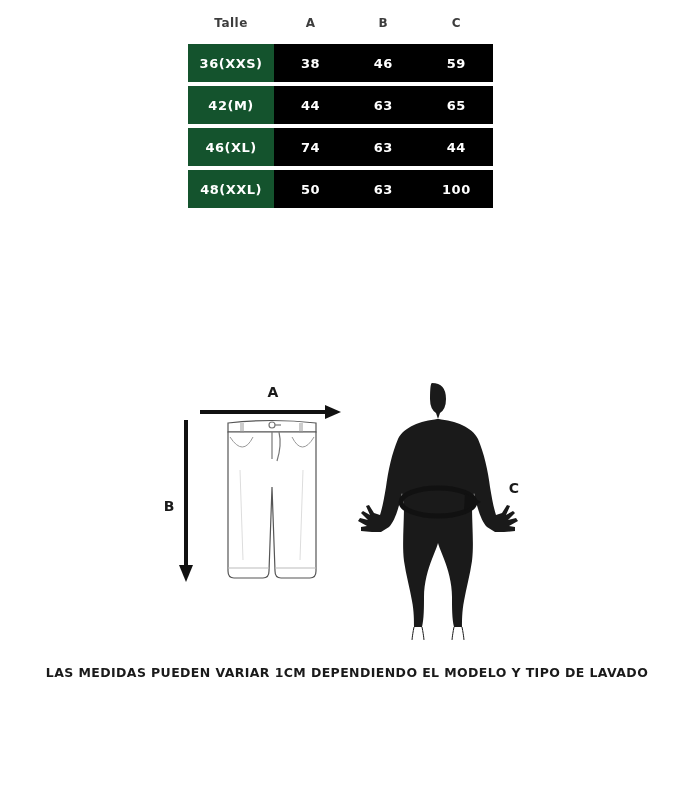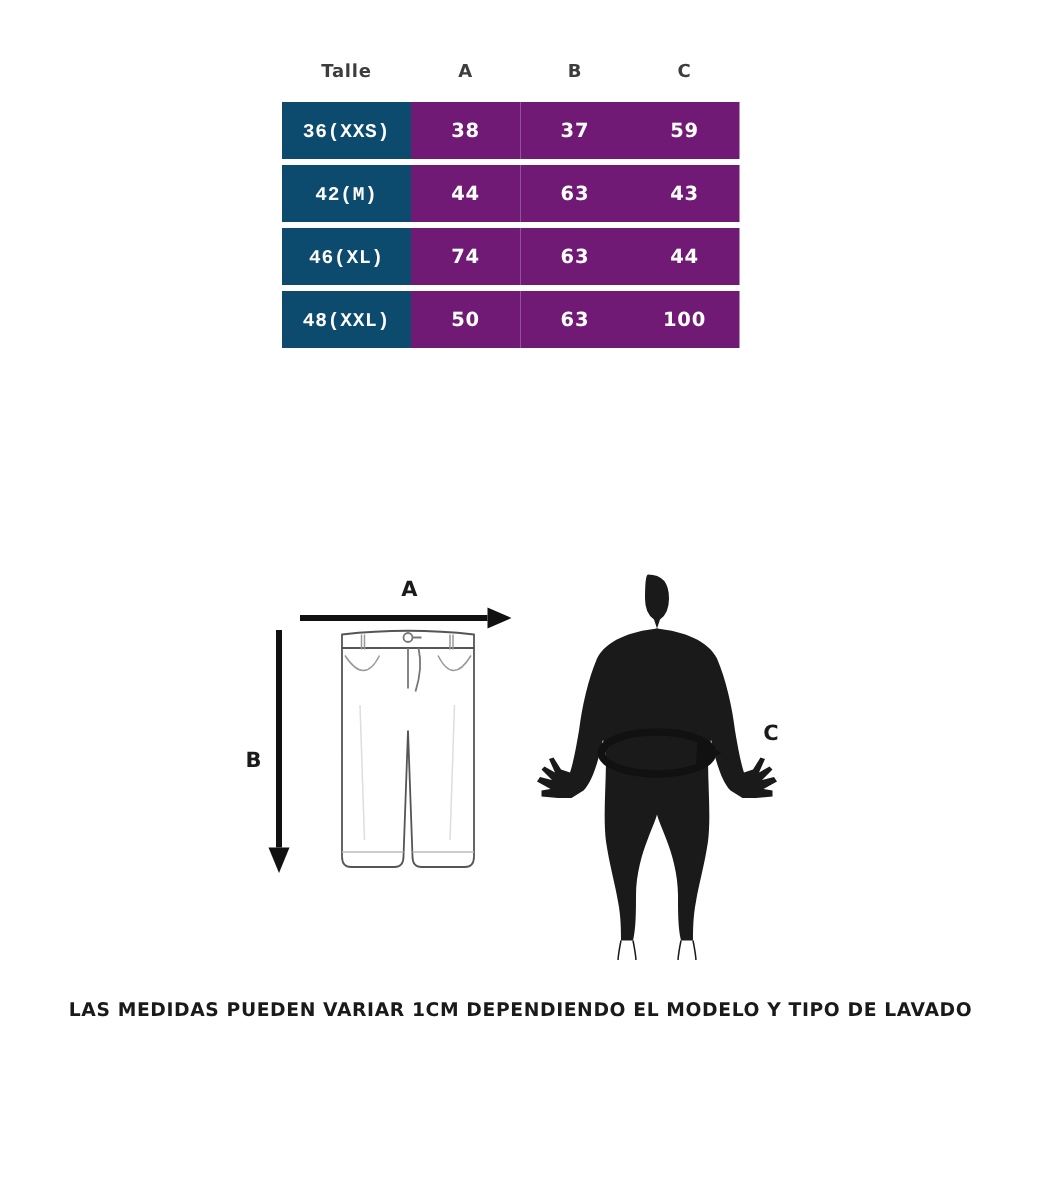--- a/index.html
+++ b/index.html
@@ -13,21 +13,21 @@
     position: relative;
     font-family: "DejaVu Sans", sans-serif;
     color: #3d3d3d;
     overflow: hidden;
   }
 
   
   .size-table {
     position: absolute;
     left: 188px;
-    top: 36px;
+    top: 12px;
     width: 305px;
     border-collapse: separate;
     border-spacing: 0 4px;
   }
   .size-table th {
     font-size: 12px;
     font-weight: bold;
     letter-spacing: 0.5px;
     color: #3d3d3d;
     padding: 0 0 10px 0;
@@ -41,26 +41,25 @@
   .size-table td {
     height: 36px;
     text-align: center;
     vertical-align: middle;
     font-size: 13px;
     font-weight: bold;
     letter-spacing: 0.5px;
     color: #ffffff;
   }
   .cell-talle {
-    background: #0c4a6e;
+    background: #14532d;
     width: 85px;
-    font-family: Liberation Mono, monospace;
   }
   .cell-val {
-    background: #701a75;
+    background: #000000;
     width: 73px;
   }
 
   
   .illustrations {
     position: absolute;
     left: 0;
     top: 375px;
     width: 694px;
     height: 265px;
@@ -91,28 +90,28 @@
       <th class="col-talle">Talle</th>
       <th class="col-a">A</th>
       <th class="col-b">B</th>
       <th class="col-c">C</th>
     </tr>
   </thead>
   <tbody>
     <tr>
       <td class="cell-talle">36(XXS)</td>
       <td class="cell-val">38</td>
-      <td class="cell-val">37</td>
+      <td class="cell-val">46</td>
       <td class="cell-val">59</td>
     </tr>
     <tr>
       <td class="cell-talle">42(M)</td>
       <td class="cell-val">44</td>
       <td class="cell-val">63</td>
-      <td class="cell-val">43</td>
+      <td class="cell-val">65</td>
     </tr>
     <tr>
       <td class="cell-talle">46(XL)</td>
       <td class="cell-val">74</td>
       <td class="cell-val">63</td>
       <td class="cell-val">44</td>
     </tr>
     <tr>
       <td class="cell-talle">48(XXL)</td>
       <td class="cell-val">50</td>

